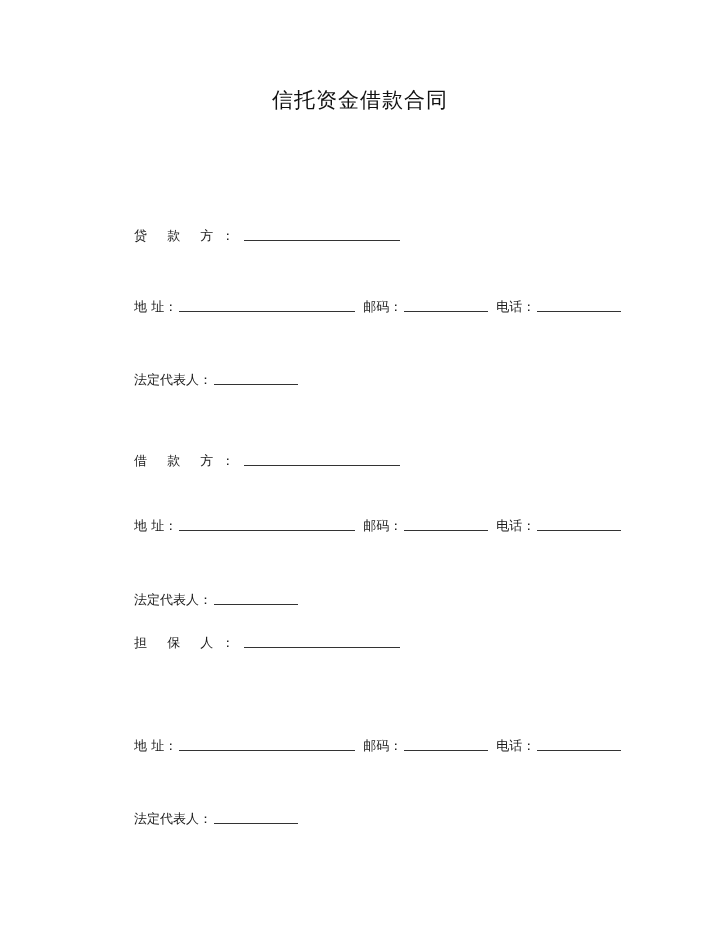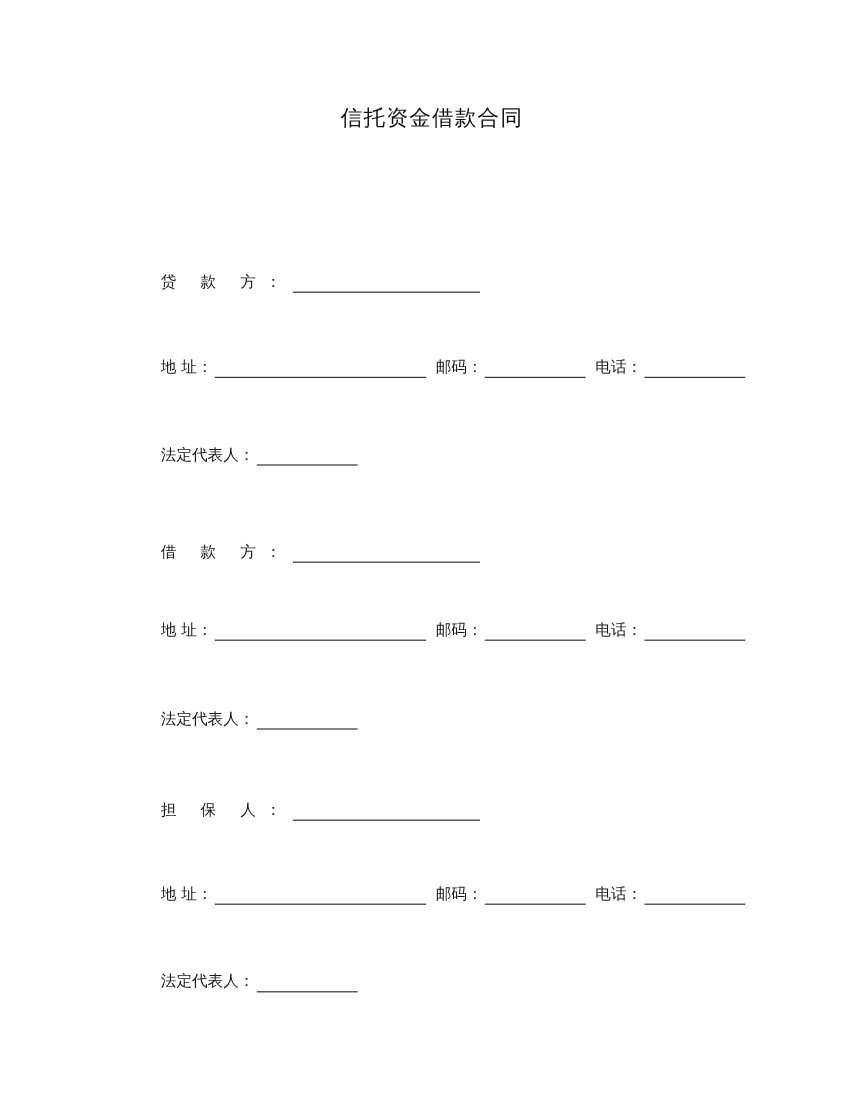--- a/index.html
+++ b/index.html
@@ -1,22 +1,22 @@
 <!DOCTYPE html>
 <html><head>
 <meta charset="utf-8">
 <style>
   html, body { margin: 0; padding: 0; background: #ffffff; }
   body { width: 720px; height: 931px; position: relative; overflow: hidden;
          font-family: "DejaVu Sans", "Liberation Sans", sans-serif; color: #1a1a1a; }
   .title { position: absolute; left: 0; right: 0; top: 86px; text-align: center;
-           font-family: Liberation Sans, sans-serif; font-size: 18px;
+           font-family: Liberation Sans, sans-serif; font-size: 21px;
            letter-spacing: 1px; color: #111; }
   .line { position: absolute; left: 134px; font-size: 13px; height: 20px; line-height: 20px;
-          display: flex; align-items: center; white-space: nowrap; }
+          display: flex; align-items: flex-start; white-space: nowrap; }
   .lbl { display: inline-block; }
   .spaced { letter-spacing: 8px; }
   .fill { display: inline-block; border-bottom: 1px solid #333; height: 14px; margin-left: 2px; }
   .gap { display: inline-block; width: 8px; }
 </style>
 </head>
 <body>
 
 <div class="title">信托资金借款合同</div>
 
@@ -51,21 +51,21 @@
   <span class="fill" style="width:84px"></span>
   <span class="gap"></span>
   <span class="lbl">电话：</span>
   <span class="fill" style="width:84px"></span>
 </div>
 <div class="line" style="top:590px">
   <span class="lbl">法定代表人：</span>
   <span class="fill" style="width:84px"></span>
 </div>
 
-<div class="line" style="top:666px">
+<div class="line" style="top:633px">
   <span class="lbl spaced">担 保 人：</span>
   <span class="fill" style="width:156px"></span>
 </div>
 <div class="line" style="top:736px">
   <span class="lbl">地 址：</span>
   <span class="fill" style="width:176px"></span>
   <span class="gap"></span>
   <span class="lbl">邮码：</span>
   <span class="fill" style="width:84px"></span>
   <span class="gap"></span>

